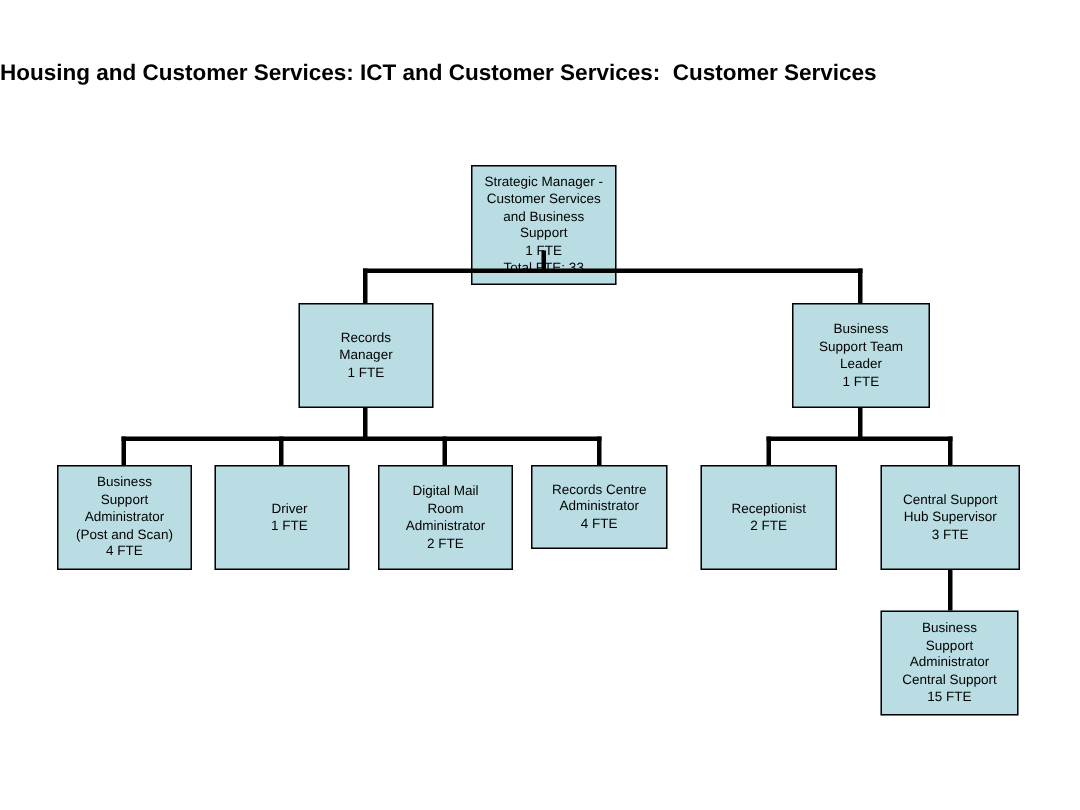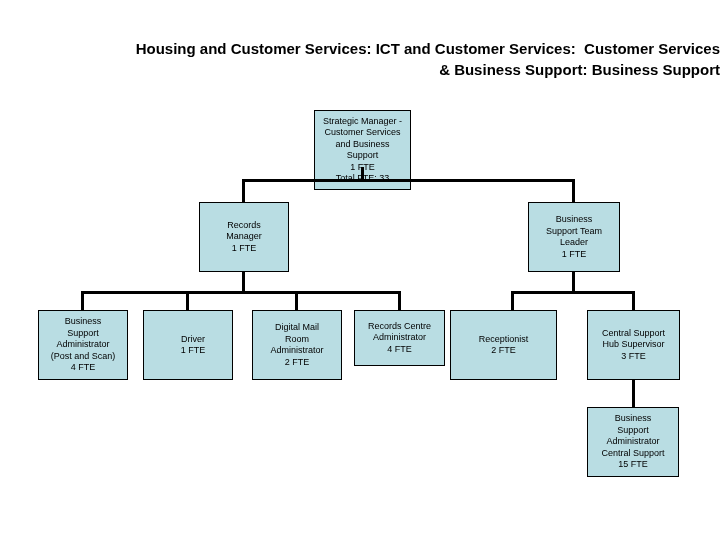--- a/index.html
+++ b/index.html
@@ -14,21 +14,21 @@
     height: 540px;
     background: #ffffff;
     overflow: hidden;
     outline: 1px solid #e0e0e0;
   }
   .slide-title {
     position: absolute;
     left: 0;
     top: 38px;
     width: 720px;
-    text-align: right;
+    text-align: left;
     font-size: 15px;
     font-weight: bold;
     color: #000000;
     line-height: 21px;
     white-space: pre;
   }
   .org-node {
     position: absolute;
     box-sizing: border-box;
     background: var(--box-fill, #b9dde3);
@@ -46,21 +46,21 @@
   .connector {
     position: absolute;
     background: var(--connector, #000000);
   }
 </style>
 </head>
 <body>
 
 <div id="slide">
 
-  <div class="slide-title"><div>Housing and Customer Services: ICT and Customer Services:  Customer Services</div><div>&amp; Business Support: Business Support</div></div>
+  <div class="slide-title"><div>Housing and Customer Services: ICT and Customer Services:  Customer Services</div></div>
 
   <div class="org-node" style="left:314px; top:110px; width:97px; height:80px;">
       <div>Strategic Manager -</div>
       <div>Customer Services</div>
       <div>and Business</div>
       <div>Support</div>
       <div>1 FTE</div>
       <div>Total FTE: 33</div>
     </div>
 
@@ -96,21 +96,21 @@
       <div>Administrator</div>
       <div>2 FTE</div>
     </div>
 
   <div class="org-node" style="left:354px; top:310px; width:91px; height:56px;">
       <div>Records Centre</div>
       <div>Administrator</div>
       <div>4 FTE</div>
     </div>
 
-  <div class="org-node" style="left:450px; top:310px; width:107px; height:70px;">
+  <div class="org-node" style="left:467px; top:310px; width:91px; height:70px;">
       <div>Receptionist</div>
       <div>2 FTE</div>
     </div>
 
   <div class="org-node" style="left:587px; top:310px; width:93px; height:70px;">
       <div>Central Support</div>
       <div>Hub Supervisor</div>
       <div>3 FTE</div>
     </div>
 

